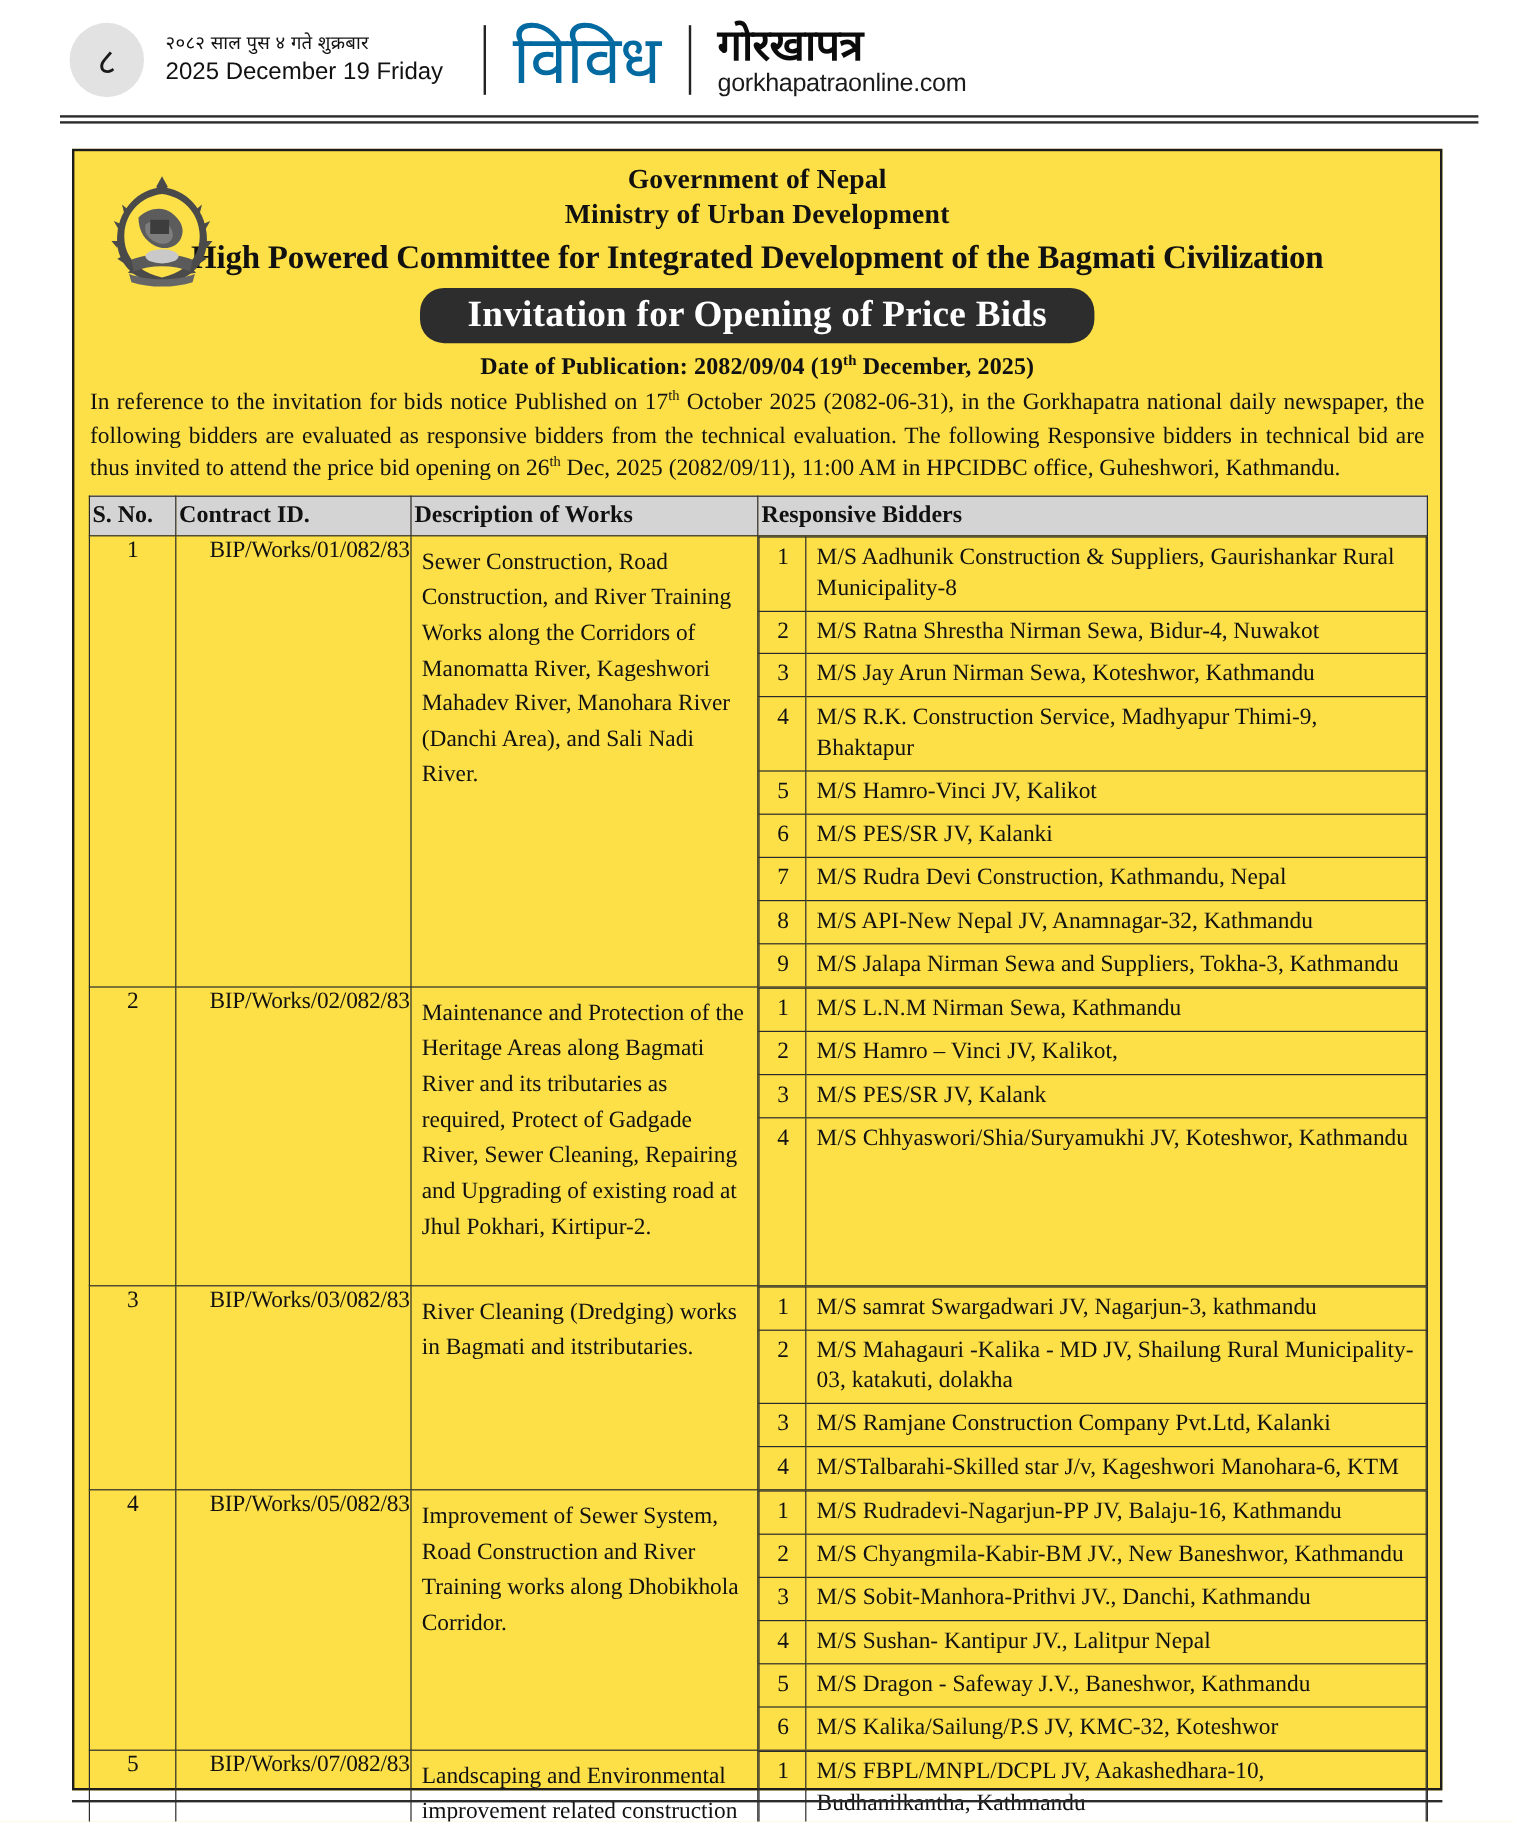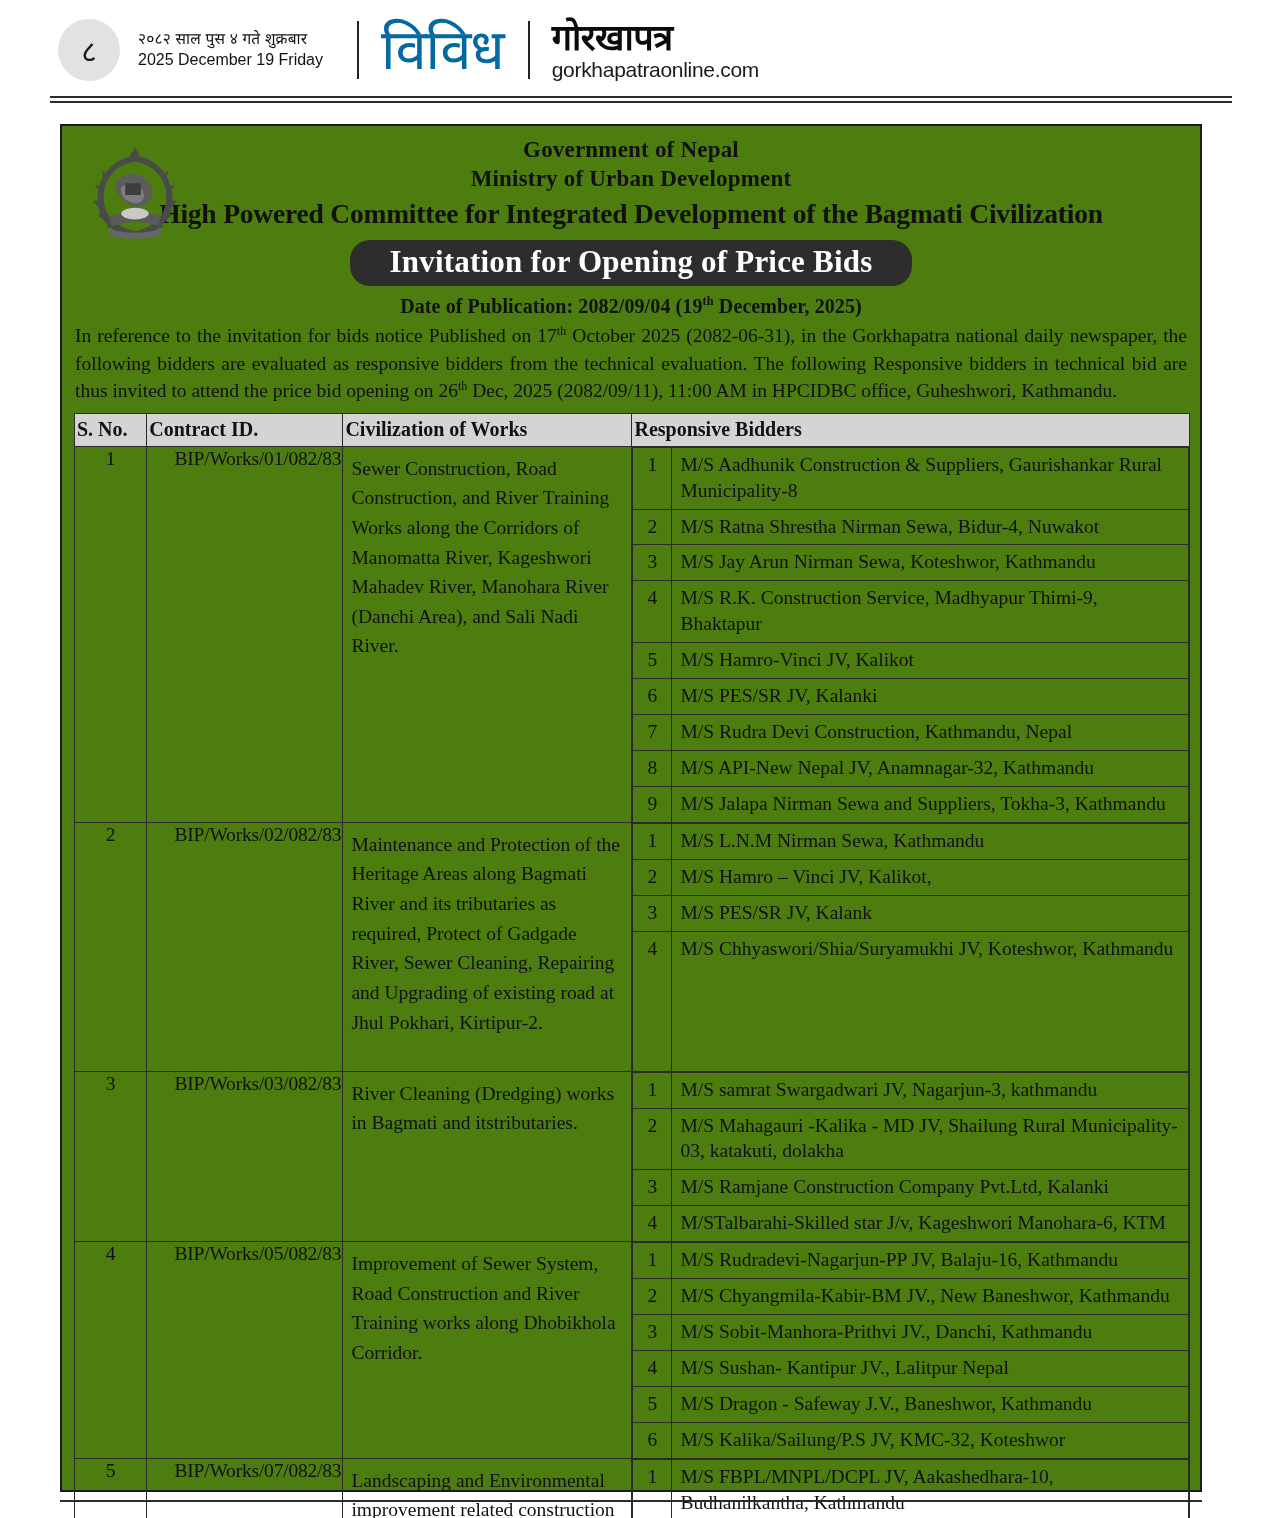--- a/index.html
+++ b/index.html
@@ -44,21 +44,21 @@
     font-family: "Liberation Sans", sans-serif;
     flex: none;
   }
   .masthead-date .np {
     font-size: 15.5px;
     letter-spacing: .2px;
     color: #111;
     white-space: nowrap;
   }
   .masthead-date .en {
-    font-size: 16px;
+    font-size: 20px;
     color: #111;
     white-space: nowrap;
     margin-top: 1px;
   }
   .vrule {
     width: 2px;
     height: 58px;
     background: #222;
     margin: 0 22px 0 34px;
     flex: none;
@@ -108,21 +108,21 @@
 
   
   .ad-frame {
     position: absolute;
     left: 60px;
     top: 124px;
     width: 1142px;
     height: 1368px;
     border: 2px solid #1c1c1c;
     box-sizing: border-box;
-    background: #4d7c0f;
+    background: #fde047;
     padding: 0;
   }
   .ad-inner {
     padding: 10px 12px 0 12px;
   }
 
   
   .gov-head {
     position: relative;
     text-align: center;
@@ -322,21 +322,21 @@
       <colgroup>
         <col class="col-sno">
           <col class="col-cid">
           <col class="col-desc">
           <col class="col-bname">
       </colgroup>
       <thead>
         <tr>
           <th>S. No.</th>
           <th>Contract ID.</th>
-          <th>Civilization of Works</th>
+          <th>Description of Works</th>
           <th>Responsive Bidders</th>
         </tr>
       </thead>
       <tbody>
 
         <tr>
           <td class="sno">1</td>
           <td class="cid">BIP/Works/01/082/83</td>
           <td class="desc">Sewer Construction, Road Construction, and River Training Works along the Corridors of Manomatta River, Kageshwori Mahadev River, Manohara River (Danchi Area), and Sali Nadi River.</td>
           <td class="bidders-cell">

